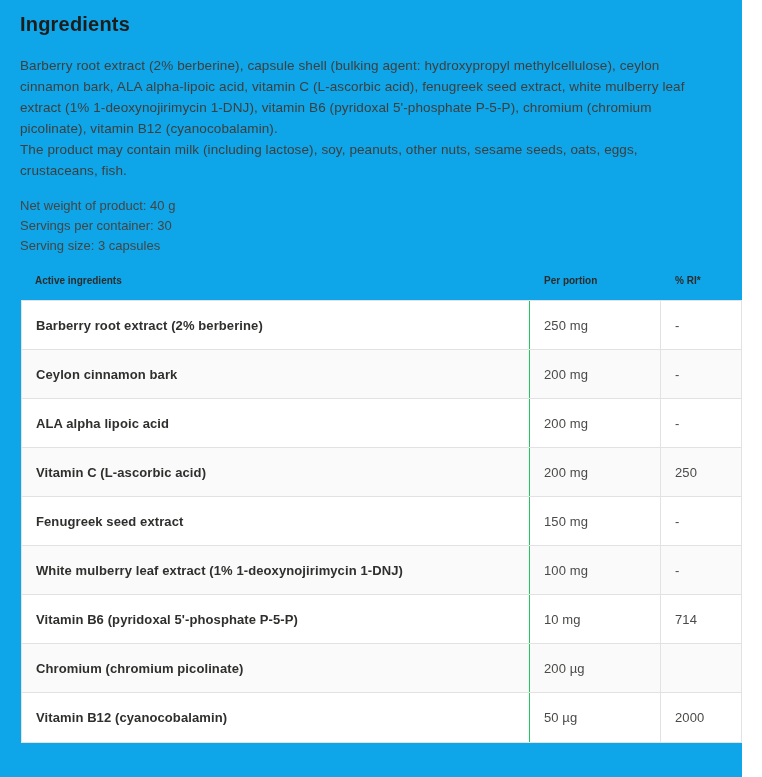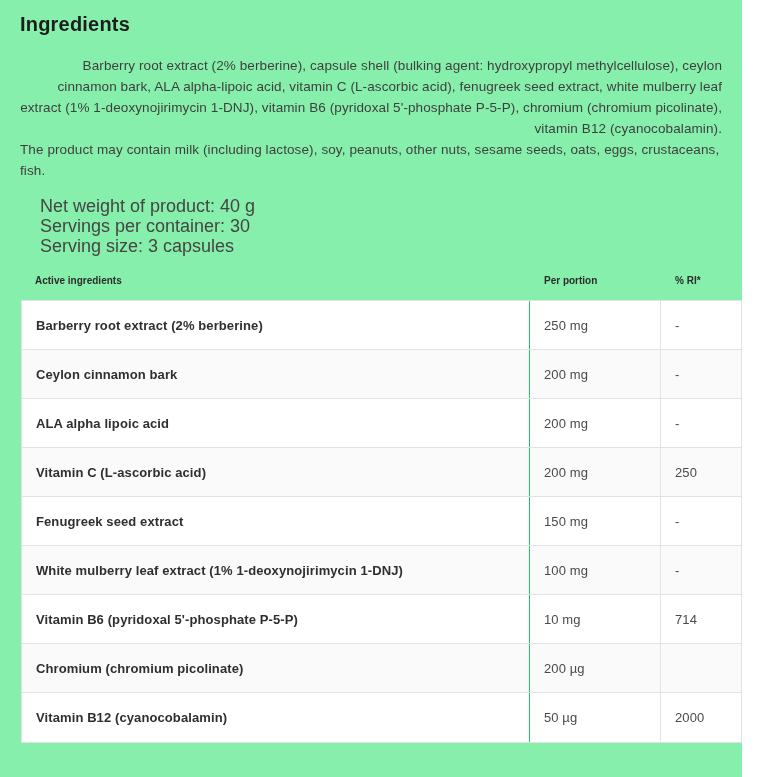--- a/index.html
+++ b/index.html
@@ -5,47 +5,46 @@
   * { margin: 0; padding: 0; box-sizing: border-box; }
   html, body {
     width: 762px;
     background: #ffffff;
     font-family: "Liberation Sans", "DejaVu Sans", sans-serif;
     color: #3c3c3a;
   }
   .page {
     width: 742px;
     height: 777px;
-    padding: 12px 20px 0 20px;
-    background: #86efac;
+    padding: 12px 28px 0 20px;
+    background: #0ea5e9;
     overflow: hidden;
   }
   .section-title {
     font-size: 20px;
     line-height: 24px;
     font-weight: 700;
     color: #1d1d1b;
     letter-spacing: 0.2px;
   }
   .body-text {
     font-size: 13.5px;
     line-height: 21px;
     color: #3f3f3d;
     letter-spacing: 0.1px;
   }
-  .composition { margin-top: 19px; text-align: right; }
+  .composition { margin-top: 19px; }
   .allergens   { }
   .nf-title    { margin-top: 13px; }
   .meta { margin-top: 15px; }
   .meta-line {
-    font-size: 18px;
+    font-size: 13px;
     line-height: 20px;
     color: #45454&3;
     color: #454543;
-    margin-left: 20px;
   }
   .table-wrap { margin-top: 4px; width: 722px; }
   .table-header {
     display: grid;
     grid-template-columns: 509px 131px 80px;
     height: 40px;
     align-items: center;
     width: 721px;
     margin-left: 1px;
   }

